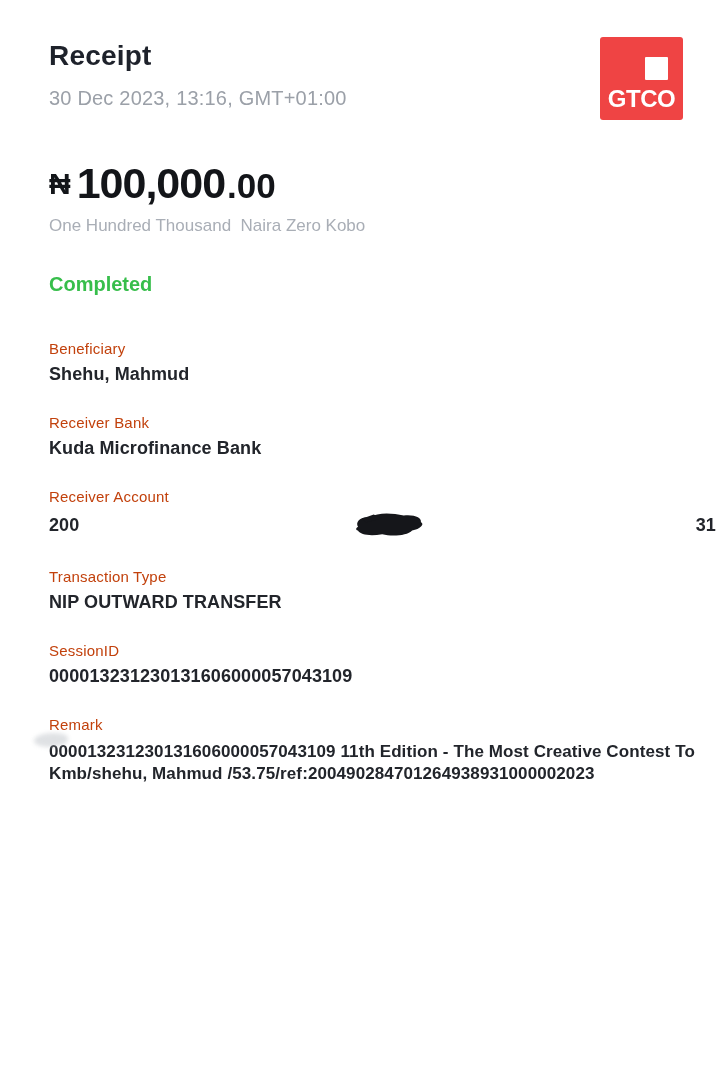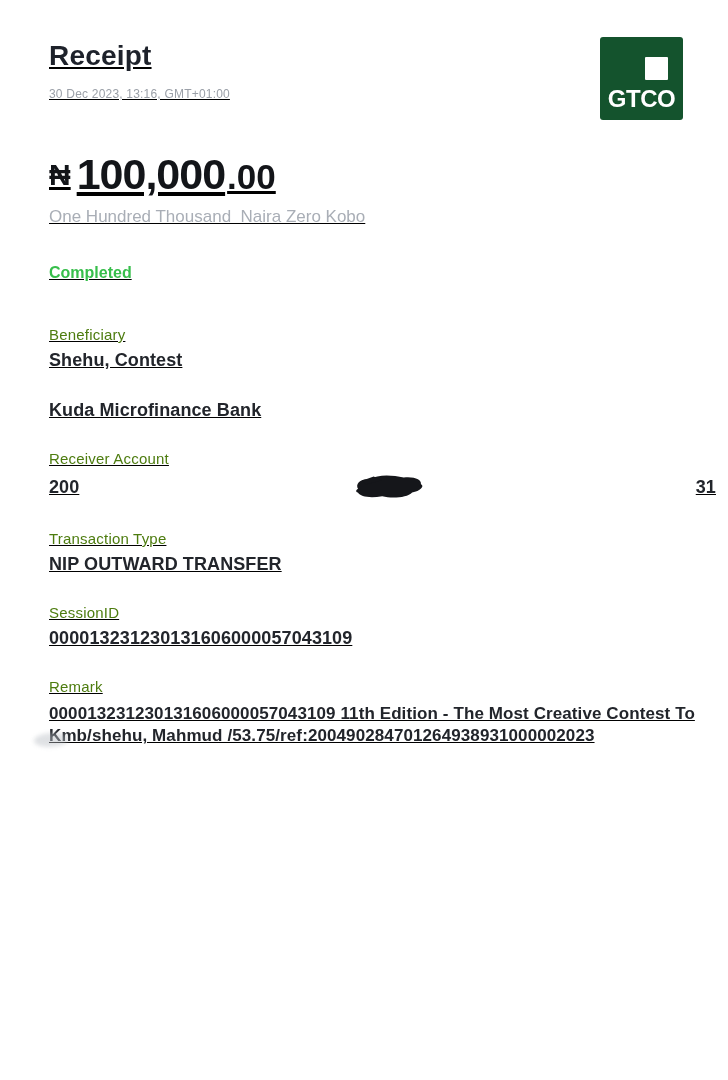--- a/index.html
+++ b/index.html
@@ -7,44 +7,43 @@
     padding: 0;
     background: #ffffff;
     font-family: "Liberation Sans", sans-serif;
   }
   .page {
     position: relative;
     width: 728px;
     height: 1080px;
     background: #ffffff;
     overflow: hidden;
-    text-decoration: underline;
   }
   
   .header { position: relative; padding: 40px 49px 0 49px; }
   .title {
     margin: 0;
     font-size: 28px;
     font-weight: 700;
     color: #1e222b;
     letter-spacing: 0.2px;
   }
   .datetime {
     margin-top: 15px;
-    font-size: 12px;
+    font-size: 20px;
     color: #9ba0a8;
     letter-spacing: 0.2px;
   }
   .logo {
     position: absolute;
     top: 37px;
     right: 45px;
     width: 83px;
     height: 83px;
-    background: #14532d;
+    background: #ef4444;
     border-radius: 3px;
   }
   .logo-square {
     position: absolute;
     left: 45px;
     top: 20px;
     width: 23px;
     height: 23px;
     background: #ffffff;
     border-radius: 1px;
@@ -83,30 +82,30 @@
   .in-words {
     margin-top: 10px;
     font-size: 17px;
     color: #a9aeb6;
     white-space: pre-wrap;
   }
   
   .status {
     padding: 0 49px;
     margin-top: 37px;
-    font-size: 16px;
+    font-size: 20px;
     font-weight: 700;
     color: #37be4b;
   }
   
   .details { padding: 0 12px 0 49px; margin-top: 44px; }
   .detail { margin-bottom: 29px; }
   .detail-label {
     font-size: 15px;
-    color: #4d7c0f;
+    color: #c2410c;
     margin-bottom: 7px;
     letter-spacing: 0.2px;
   }
   .detail-value {
     font-size: 18px;
     font-weight: 700;
     color: #22252b;
     letter-spacing: 0.1px;
   }
   .detail-value.wrap {
@@ -155,24 +154,25 @@
     </div>
     <div class="in-words">One Hundred Thousand  Naira Zero Kobo</div>
   </section>
 
   <div class="status">Completed</div>
 
   <section class="details">
 
     <div class="detail">
       <div class="detail-label">Beneficiary</div>
-      <div class="detail-value">Shehu, Contest</div>
-    </div>
-
-    <div class="detail">
+      <div class="detail-value">Shehu, Mahmud</div>
+    </div>
+
+    <div class="detail">
+      <div class="detail-label">Receiver Bank</div>
       <div class="detail-value">Kuda Microfinance Bank</div>
     </div>
 
     <div class="detail">
       <div class="detail-label">Receiver Account</div>
       <div class="detail-value redacted-line">
         <span>200</span>
         <svg class="scribble" width="74" height="27" viewBox="0 0 74 27" aria-hidden="true">
           <path fill="#15161a" d="M6,15 C3,10 9,4 18,6 C26,1 40,2 52,5 C63,4 70,8 69,12 C73,14 68,19 60,20 C55,25 40,26 30,23 C18,25 8,23 6,19 C3,18 4,16 6,15 Z"></path>
           <path fill="#15161a" d="M10,7 L22,3 L30,7 L14,11 Z"></path>

